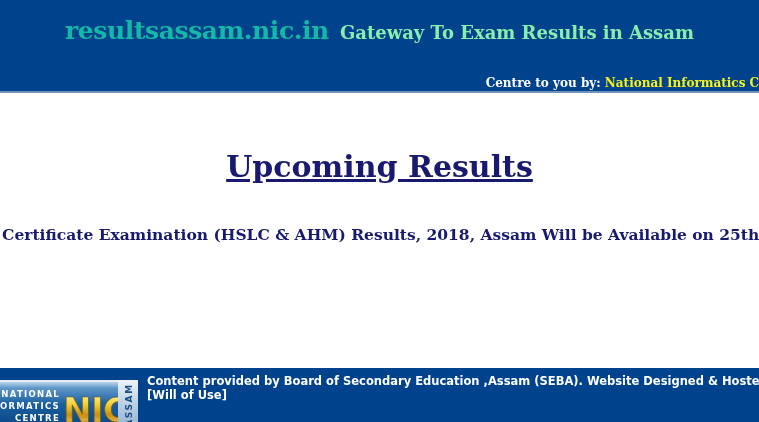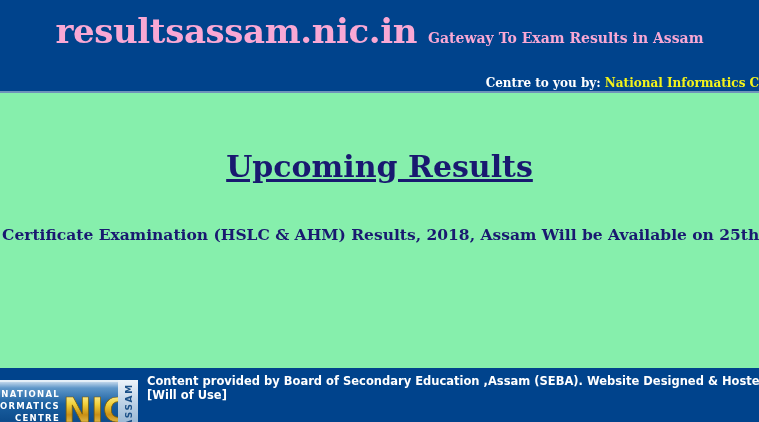--- a/index.html
+++ b/index.html
@@ -35,34 +35,34 @@
   .brand-row {
     position: absolute;
     left: 0;
     top: 14px;
     width: 759px;
     text-align: center;
     white-space: nowrap;
   }
   .brand-title {
     display: inline-block;
-    color: #f9a8d4;
-    font-family: "DejaVu Serif", "Liberation Serif", serif;
-    font-weight: bold;
-    font-size: 34px;
+    color: #14b8a6;
+    font-family: "DejaVu Serif", "Liberation Serif", serif;
+    font-weight: bold;
+    font-size: 25px;
     line-height: 34px;
     letter-spacing: -0.4px;
     vertical-align: baseline;
   }
   .brand-tagline {
     display: inline-block;
-    color: #f9a8d4;
-    font-family: "DejaVu Serif", "Liberation Serif", serif;
-    font-weight: bold;
-    font-size: 14px;
+    color: #86efac;
+    font-family: "DejaVu Serif", "Liberation Serif", serif;
+    font-weight: bold;
+    font-size: 18px;
     line-height: 34px;
     margin-left: 7px;
     vertical-align: baseline;
   }
   .brought-row {
     position: absolute;
     right: -36px;
     top: 76px;
     white-space: nowrap;
     font-family: "DejaVu Serif", "Liberation Serif", serif;
@@ -73,21 +73,21 @@
   .brought-label { color: #ffffff; }
   .brought-org   { color: #f3f31a; }
 
   
   .content {
     position: absolute;
     left: 0;
     top: 93px;
     width: 759px;
     height: 275px;
-    background: #86efac;
+    background: #ffffff;
     overflow: hidden;
   }
   .heading-wrap {
     position: absolute;
     left: 0;
     top: 57px;
     width: 759px;
     text-align: center;
   }
   .heading {

